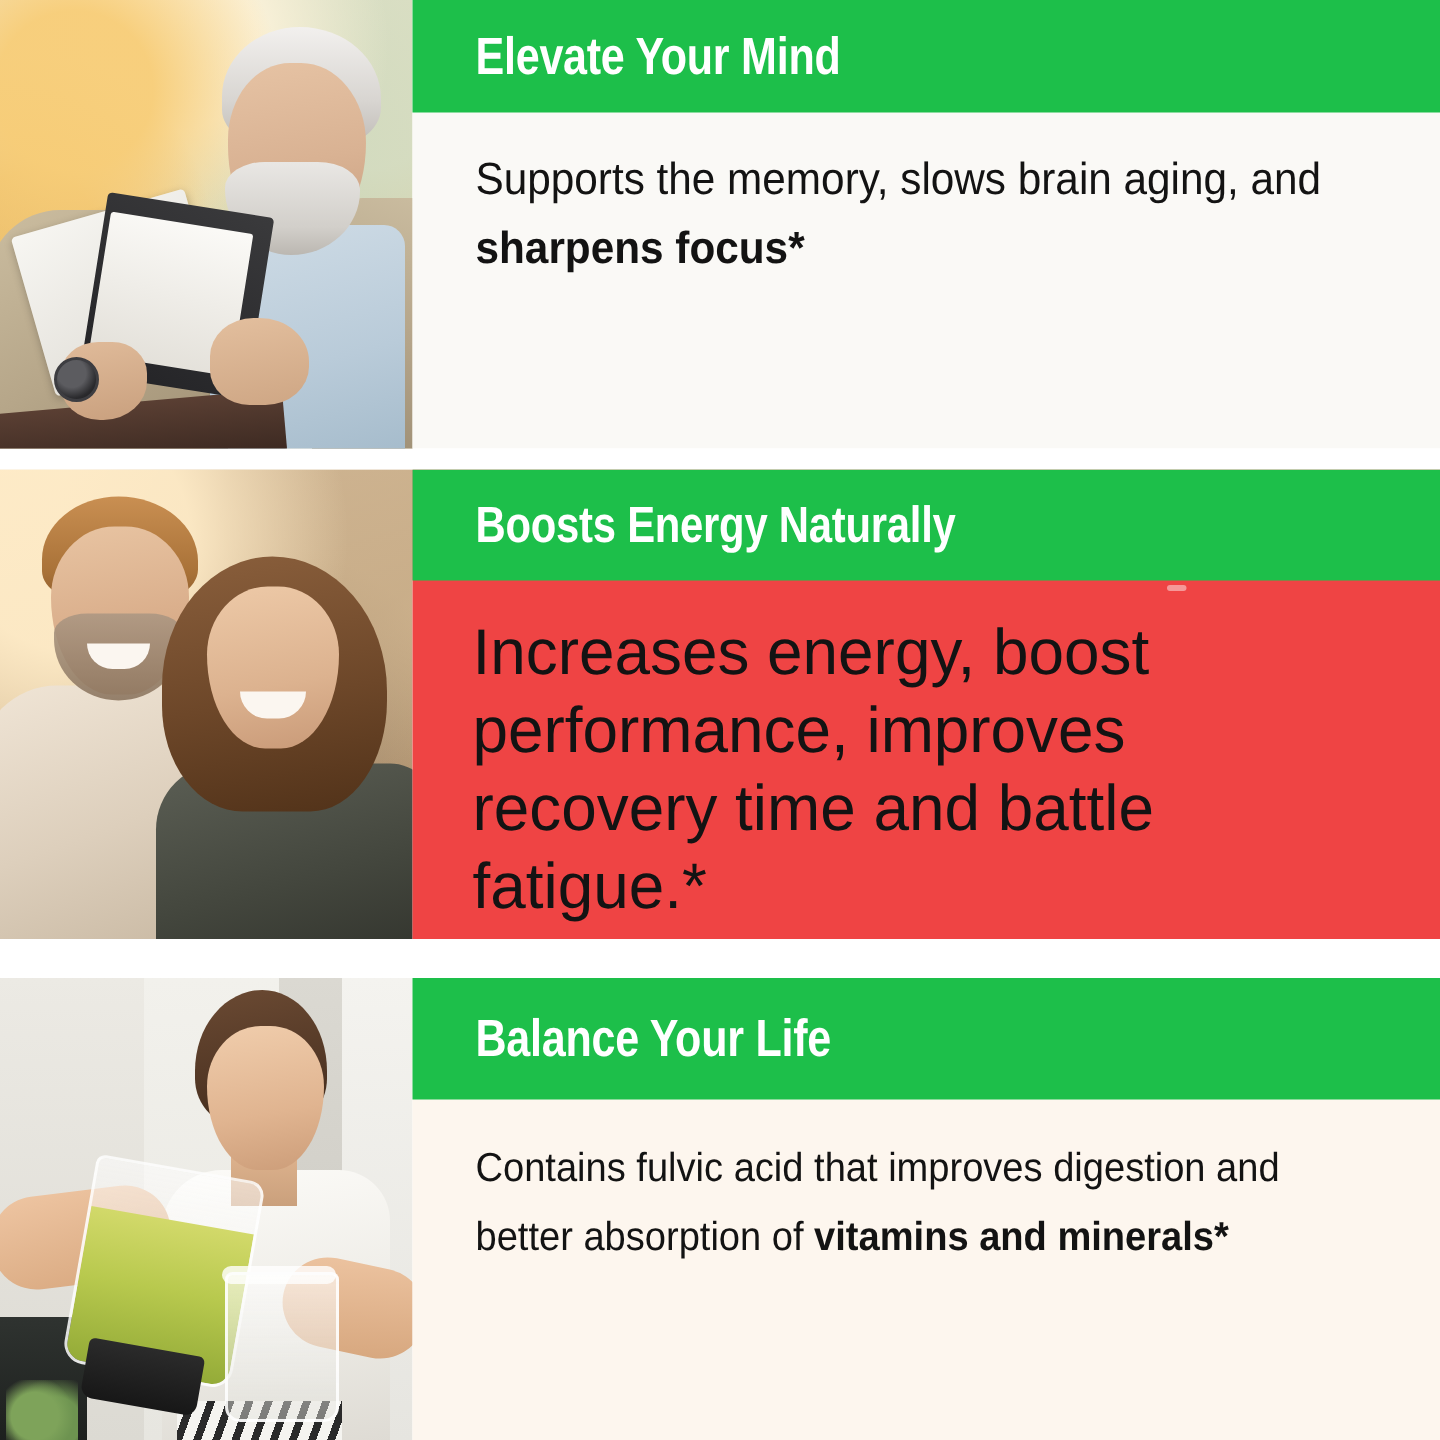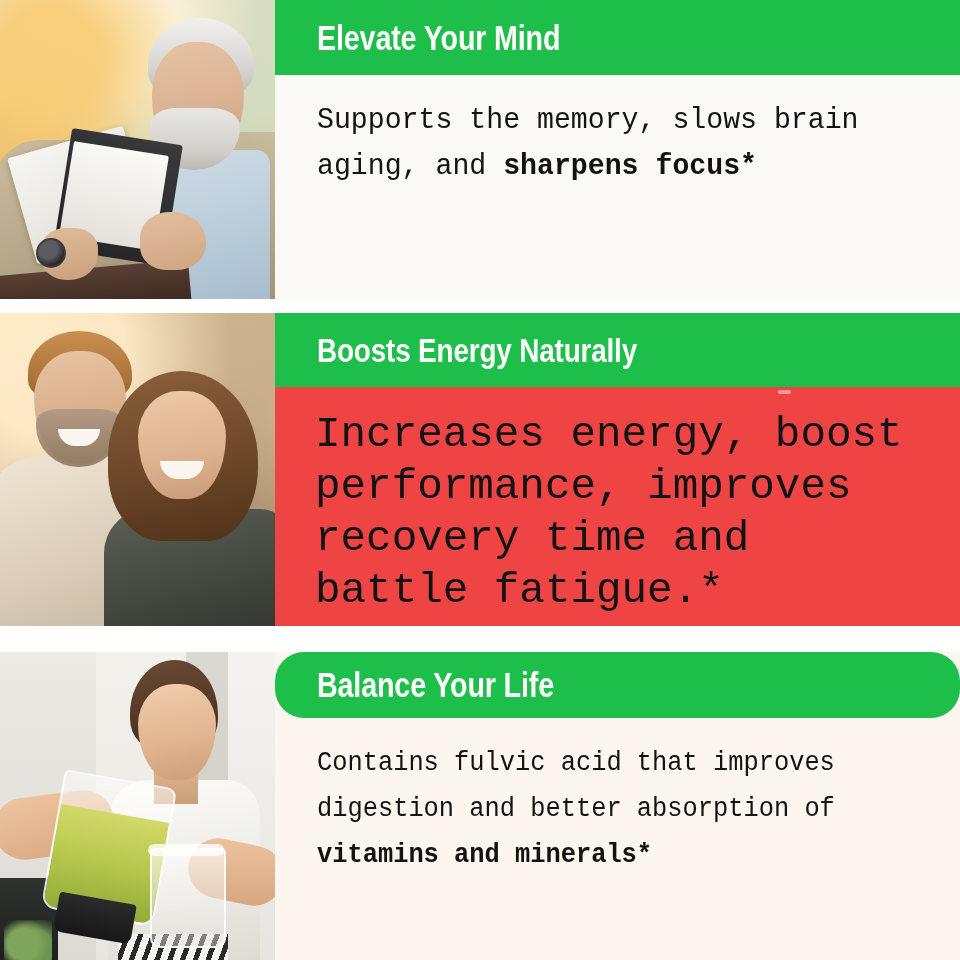--- a/index.html
+++ b/index.html
@@ -27,21 +27,20 @@
     letter-spacing:-0.2px;
     transform:scaleX(0.82);
     transform-origin:left center;
     white-space:nowrap;
   }
   .body-txt{
     flex:1 1 auto;
     padding:22px 30px 0 42px;
     box-sizing:border-box;
     color:#131313;
-    font-family:Liberation Mono, monospace;
   }
   .body-txt p{margin:0;}
   .body-txt b{font-weight:bold;}
 
   
   #panel1{top:0;height:299px;}
   #panel1 .bar{height:75px;}
   #panel1 .bar-title{font-size:35px;}
   #panel1 .content{background:#FAF9F6;}
   #panel1 .body-txt{font-size:30px;line-height:46px;transform-origin:left top;}
@@ -56,21 +55,21 @@
   #panel2 .body-txt p{transform:scaleX(0.99);transform-origin:left top;}
   
   .dash-artifact{
     position:absolute;left:778px;top:390px;
     width:13px;height:4px;border-radius:2px;
     background:rgba(255,255,255,0.45);
   }
 
   
   #panel3{top:652px;height:308px;}
-  #panel3 .bar{height:66px;border-radius:29px;}
+  #panel3 .bar{height:81px;}
   #panel3 .bar-title{font-size:35px;}
   #panel3 .content{background:#FDF6EE;}
   #panel3 .body-txt{font-size:27px;line-height:46px;}
   #panel3 .body-txt p{transform:scaleX(0.94);transform-origin:left top;}
 
   
   .ph{position:absolute;inset:0;}
 
   
   .p1-bg{

